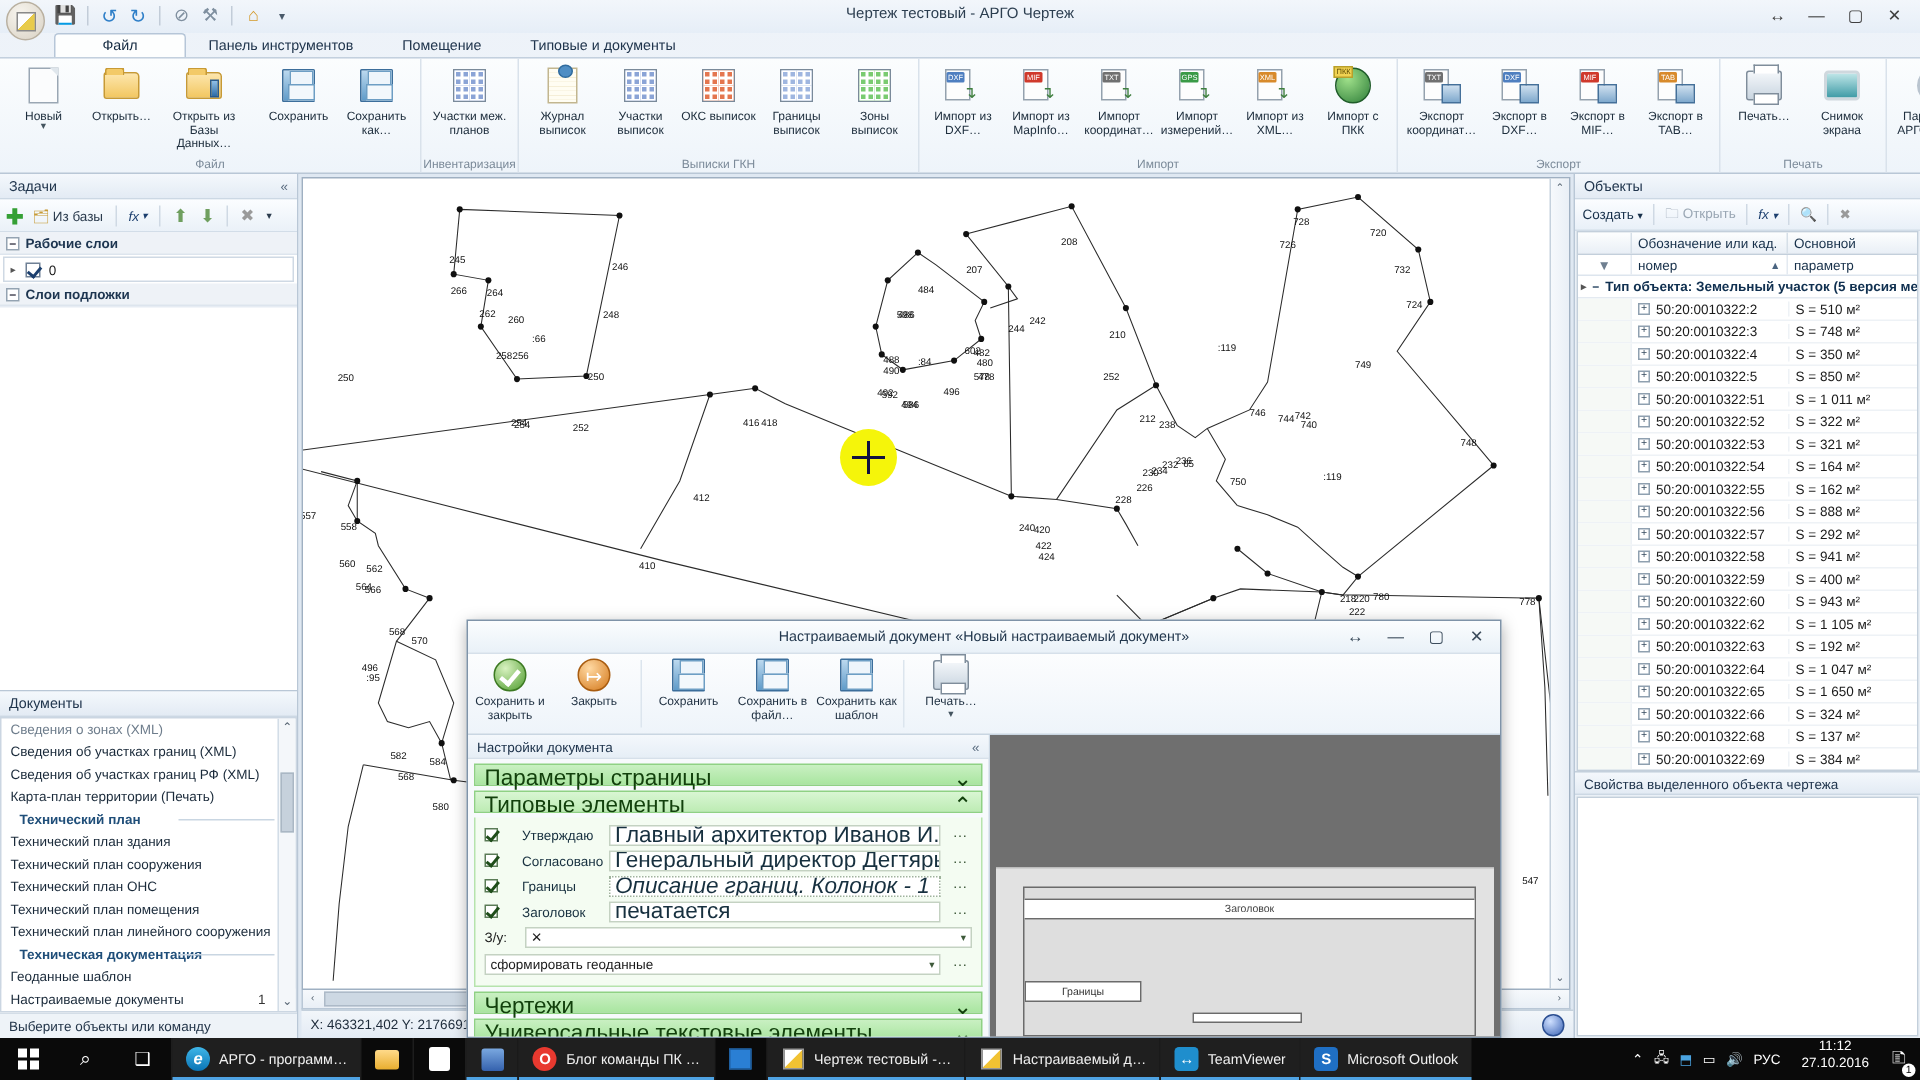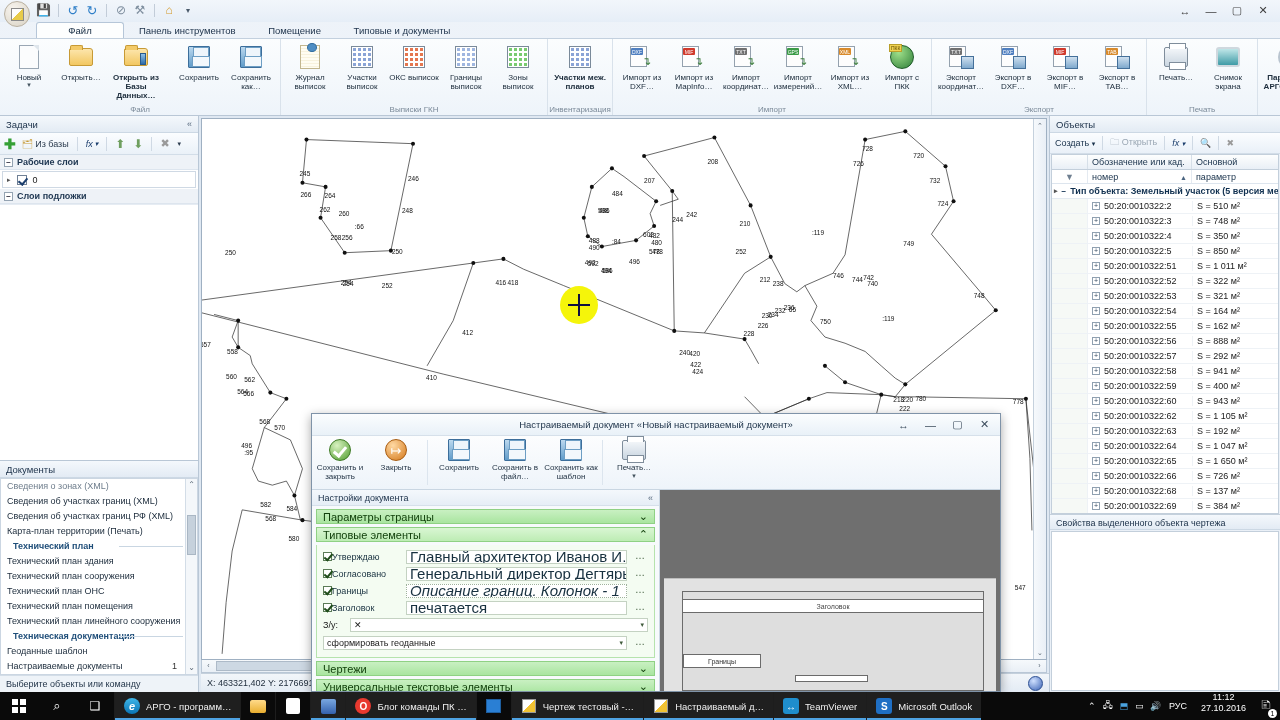--- a/index.html
+++ b/index.html
@@ -78,21 +78,21 @@
   .rgroup { display:flex; flex-direction:column; border-right:1px solid #d9e2eb; }
   .rgroup:last-child{ border-right:none; }
   .rgroup-items { flex:1; display:flex; align-items:flex-start; padding:2px 3px 0 3px; }
   .rgroup-label {
     height:11px; line-height:11px; text-align:center; font-size:8px; color:#7b8a99;
   }
   .ritem {
     width:52px; display:flex; flex-direction:column; align-items:center;
     padding:1px 1px 0 1px; cursor:default;
   }
-  .ritem.wide { width:58px;font-weight:bold; }
+  .ritem.wide { width:58px; }
   .ritem .glyph { width:32px; height:30px; display:flex; align-items:center; justify-content:center; }
   .ritem .cap {
     font-size:8px; line-height:9px; text-align:center; color:#20303f; margin-top:1px;
     max-width:56px; word-wrap:break-word;
   }
   .ritem .drop { font-size:7px; color:#44545f; line-height:6px; }
 
   
   .ic-doc { width:20px;height:24px;background:#fbfcfd;border:1px solid #9aa7b4;position:relative; }
   .ic-doc:after{content:"";position:absolute;right:-1px;top:-1px;border-left:6px solid transparent;border-top:6px solid #dfe6ec;}
@@ -210,28 +210,28 @@
   .mitem .g { width:26px; height:24px; display:flex;align-items:center;justify-content:center;}
   .mitem .c { font-size:8px; line-height:9px; text-align:center; color:#1e2f40; margin-top:1px;}
   .ok-circle{width:22px;height:22px;border-radius:50%;background:radial-gradient(circle at 35% 28%,#d8f2c0,#4f9c2e);border:1px solid #3d7a23;position:relative;}
   .ok-circle:after{content:"";position:absolute;left:6px;top:4px;width:5px;height:10px;border:solid #fff;border-width:0 3px 3px 0;transform:rotate(40deg);}
   .ex-circle{width:22px;height:22px;border-radius:50%;background:radial-gradient(circle at 35% 28%,#ffd9a3,#d4781a);border:1px solid #a85c10;position:relative;color:#fff;font-size:13px;display:flex;align-items:center;justify-content:center;}
   .modal-body { flex:1; display:flex; min-height:0; }
   .mleft { width:348px; display:flex; flex-direction:column; border-right:1px solid #cbd7e3; background:#f7fafc;}
   .ml-cap { height:16px; line-height:16px; font-size:9px; padding:0 6px; color:#20354d; background:linear-gradient(#f4f8fc,#e6eef6); border-bottom:1px solid #d6e0ea; display:flex; justify-content:space-between;}
   .ml-scroll { flex:1; overflow:hidden; padding:3px 4px 0 4px; }
   .secbar {
-    height:15px; display:flex; align-items:center; justify-content:space-between;
+    height:15px; display:flex; align-items:flex-start; justify-content:space-between;
     background:linear-gradient(#c9f0c2,#a9e5a0); border:1px solid #8fd184;
-    font-size:11px; color:#12400c; padding:0 6px; margin-bottom:3px;
+    font-size:15px; color:#12400c; padding:0 6px; margin-bottom:3px;
   }
   .secbar.body { background:linear-gradient(#d9f6d3,#bdecb4); }
   .secpanel { border:1px solid #b6e3ad; border-top:none; background:#f4fcf2; padding:4px 6px 5px 6px; margin-bottom:3px;}
   .frow { display:flex; align-items:center; height:15px; margin-bottom:2px; gap:5px;}
-  .frow .lbl { width:78px; display:flex; align-items:center; gap:0; font-size:9px; color:#17303f;}
+  .frow .lbl { width:78px; display:flex; align-items:center; gap:16px; font-size:9px; color:#17303f;}
   .gchk { width:9px;height:9px;border:1px solid #5b7c57;background:#fff;position:relative;flex:0 0 auto;}
   .gchk:after{content:"";position:absolute;left:2px;top:-1px;width:3px;height:7px;border:solid #1f4d1a;border-width:0 2px 2px 0;transform:rotate(40deg);}
   .fld { flex:1; height:14px; background:#fff; border:1px solid #c4d2c2; font-size:15px; line-height:12px; padding:0 3px; color:#17303f; overflow:hidden; white-space:nowrap;}
   .fld.dotted { border-style:dotted; border-color:#9fb39c;font-style:italic; }
   .dots { width:16px; height:14px; text-align:center; line-height:11px; font-size:10px; color:#3e5a3a; flex:0 0 auto;}
   .combo { flex:1; height:14px; background:#fff; border:1px solid #c4d2c2; display:flex; align-items:center; padding:0 3px; font-size:9px;}
   .combo .cv { flex:1; }
   .caret { font-size:7px; color:#3e5a3a; }
   .mright { flex:1; background:#6f6f6f; position:relative; overflow:hidden; }
   .prev-top { position:absolute; left:0; right:0; top:0; height:88px; background:#6f6f6f;}
@@ -299,20 +299,21 @@
       <span class="qsep"></span>
       <span class="qicon" style="color:#2f7fc8;font-size:13px;">↺</span>
       <span class="qicon" style="color:#2f7fc8;font-size:13px;">↻</span>
       <span class="qsep"></span>
       <span class="qicon" style="color:#7f8f9f;">⊘</span>
       <span class="qicon" style="color:#7f8f9f;">⚒</span>
       <span class="qsep"></span>
       <span class="qicon" style="color:#d49a2a;">⌂</span>
       <span class="qicon" style="font-size:8px;color:#4a5a6a;">▾</span>
     </div>
+    <div class="wintitle">Чертеж тестовый - АРГО Чертеж</div>
     <div class="wctl">
       <span>↔</span>
       <span>—</span>
       <span>▢</span>
       <span>✕</span>
     </div>
   </div>
 
   <div class="tabrow">
     <div class="tab active">Файл</div>
@@ -357,149 +358,149 @@
               <div class="ic-save"></div>
             </div>
           <div class="cap">Сохранить как…</div>
         </div>
       </div>
       <div class="rgroup-label">Файл</div>
     </div>
 
     <div class="rgroup">
       <div class="rgroup-items">
-        <div class="ritem">
-          <div class="glyph">
-              <div class="ic-note"></div>
-            </div>
-          <div class="cap">Журнал выписок</div>
-        </div>
-        <div class="ritem">
+        <div class="ritem wide">
           <div class="glyph">
               <div class="grid-ic grid-blue">
                 <div></div>
                 <div></div>
                 <div></div>
                 <div></div>
                 <div></div>
                 <div></div>
                 <div></div>
                 <div></div>
                 <div></div>
                 <div></div>
                 <div></div>
                 <div></div>
                 <div></div>
                 <div></div>
                 <div></div>
                 <div></div>
               </div>
             </div>
-          <div class="cap">Участки выписок</div>
-        </div>
-        <div class="ritem">
-          <div class="glyph">
-              <div class="grid-ic grid-red">
-                <div></div>
-                <div></div>
-                <div></div>
-                <div></div>
-                <div></div>
-                <div></div>
-                <div></div>
-                <div></div>
-                <div></div>
-                <div></div>
-                <div></div>
-                <div></div>
-                <div></div>
-                <div></div>
-                <div></div>
-                <div></div>
-              </div>
-            </div>
-          <div class="cap">ОКС выписок</div>
-        </div>
-        <div class="ritem">
-          <div class="glyph">
-              <div class="grid-ic grid-blue2">
-                <div></div>
-                <div></div>
-                <div></div>
-                <div></div>
-                <div></div>
-                <div></div>
-                <div></div>
-                <div></div>
-                <div></div>
-                <div></div>
-                <div></div>
-                <div></div>
-                <div></div>
-                <div></div>
-                <div></div>
-                <div></div>
-              </div>
-            </div>
-          <div class="cap">Границы выписок</div>
-        </div>
-        <div class="ritem">
-          <div class="glyph">
-              <div class="grid-ic grid-green">
-                <div></div>
-                <div></div>
-                <div></div>
-                <div></div>
-                <div></div>
-                <div></div>
-                <div></div>
-                <div></div>
-                <div></div>
-                <div></div>
-                <div></div>
-                <div></div>
-                <div></div>
-                <div></div>
-                <div></div>
-                <div></div>
-              </div>
-            </div>
-          <div class="cap">Зоны выписок</div>
-        </div>
-      </div>
-      <div class="rgroup-label">Выписки ГКН</div>
+          <div class="cap">Участки меж. планов</div>
+        </div>
+      </div>
+      <div class="rgroup-label">Инвентаризация</div>
     </div>
 
     <div class="rgroup">
       <div class="rgroup-items">
-        <div class="ritem wide">
+        <div class="ritem">
+          <div class="glyph">
+              <div class="ic-note"></div>
+            </div>
+          <div class="cap">Журнал выписок</div>
+        </div>
+        <div class="ritem">
           <div class="glyph">
               <div class="grid-ic grid-blue">
                 <div></div>
                 <div></div>
                 <div></div>
                 <div></div>
                 <div></div>
                 <div></div>
                 <div></div>
                 <div></div>
                 <div></div>
                 <div></div>
                 <div></div>
                 <div></div>
                 <div></div>
                 <div></div>
                 <div></div>
                 <div></div>
               </div>
             </div>
-          <div class="cap">Участки меж. планов</div>
-        </div>
-      </div>
-      <div class="rgroup-label">Инвентаризация</div>
+          <div class="cap">Участки выписок</div>
+        </div>
+        <div class="ritem">
+          <div class="glyph">
+              <div class="grid-ic grid-red">
+                <div></div>
+                <div></div>
+                <div></div>
+                <div></div>
+                <div></div>
+                <div></div>
+                <div></div>
+                <div></div>
+                <div></div>
+                <div></div>
+                <div></div>
+                <div></div>
+                <div></div>
+                <div></div>
+                <div></div>
+                <div></div>
+              </div>
+            </div>
+          <div class="cap">ОКС выписок</div>
+        </div>
+        <div class="ritem">
+          <div class="glyph">
+              <div class="grid-ic grid-blue2">
+                <div></div>
+                <div></div>
+                <div></div>
+                <div></div>
+                <div></div>
+                <div></div>
+                <div></div>
+                <div></div>
+                <div></div>
+                <div></div>
+                <div></div>
+                <div></div>
+                <div></div>
+                <div></div>
+                <div></div>
+                <div></div>
+              </div>
+            </div>
+          <div class="cap">Границы выписок</div>
+        </div>
+        <div class="ritem">
+          <div class="glyph">
+              <div class="grid-ic grid-green">
+                <div></div>
+                <div></div>
+                <div></div>
+                <div></div>
+                <div></div>
+                <div></div>
+                <div></div>
+                <div></div>
+                <div></div>
+                <div></div>
+                <div></div>
+                <div></div>
+                <div></div>
+                <div></div>
+                <div></div>
+                <div></div>
+              </div>
+            </div>
+          <div class="cap">Зоны выписок</div>
+        </div>
+      </div>
+      <div class="rgroup-label">Выписки ГКН</div>
     </div>
 
     <div class="rgroup">
       <div class="rgroup-items">
         <div class="ritem">
           <div class="glyph">
               <div class="ic-imp">
                 <div class="page"></div>
                 <div class="tag" style="background:#4f7fc0;">DXF</div>
                 <div class="arr" style="color:#3f7f3f;font-size:11px;">↴</div>
@@ -1101,21 +1102,21 @@
                 <span>50:20:0010322:65</span>
               </div>
               <div class="c3">S = 1 650 м²</div>
             </div>
             <div class="og-row">
               <div class="c1"></div>
               <div class="c2">
                 <span class="pm">+</span>
                 <span>50:20:0010322:66</span>
               </div>
-              <div class="c3">S = 726 м²</div>
+              <div class="c3">S = 324 м²</div>
             </div>
             <div class="og-row">
               <div class="c1"></div>
               <div class="c2">
                 <span class="pm">+</span>
                 <span>50:20:0010322:68</span>
               </div>
               <div class="c3">S = 137 м²</div>
             </div>
             <div class="og-row">

